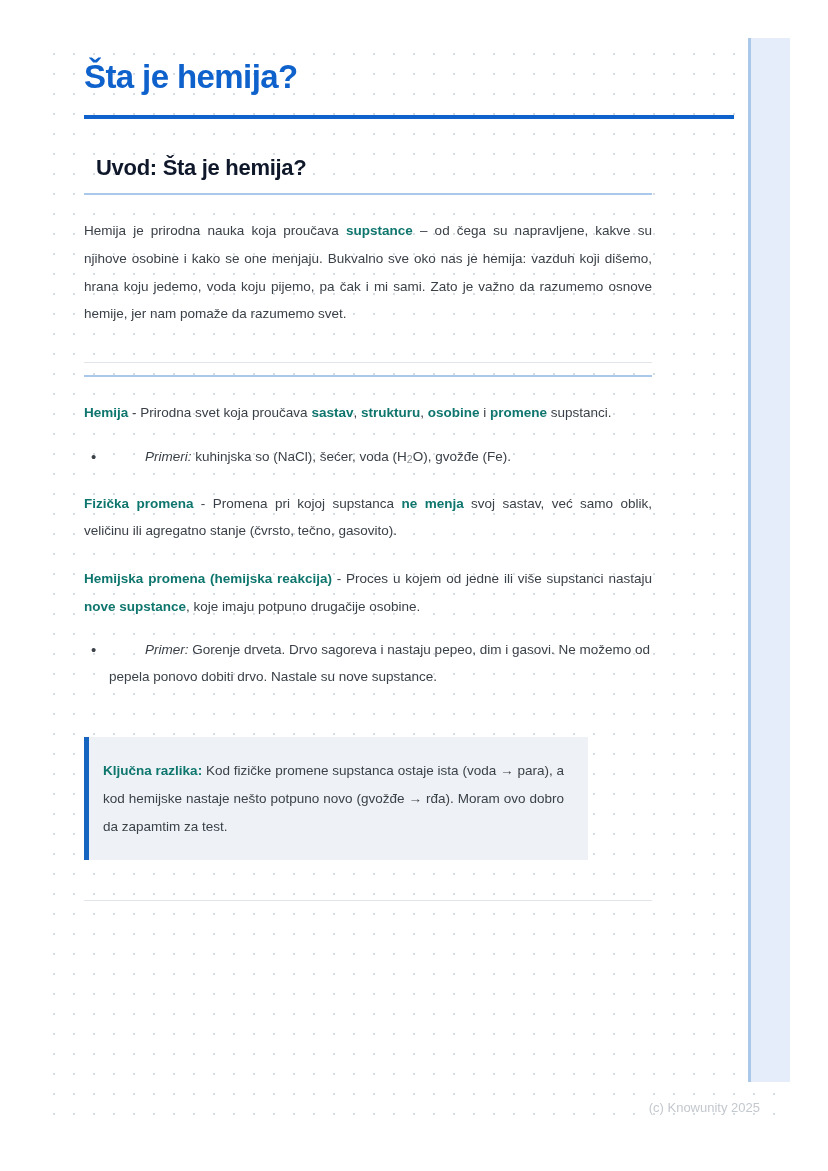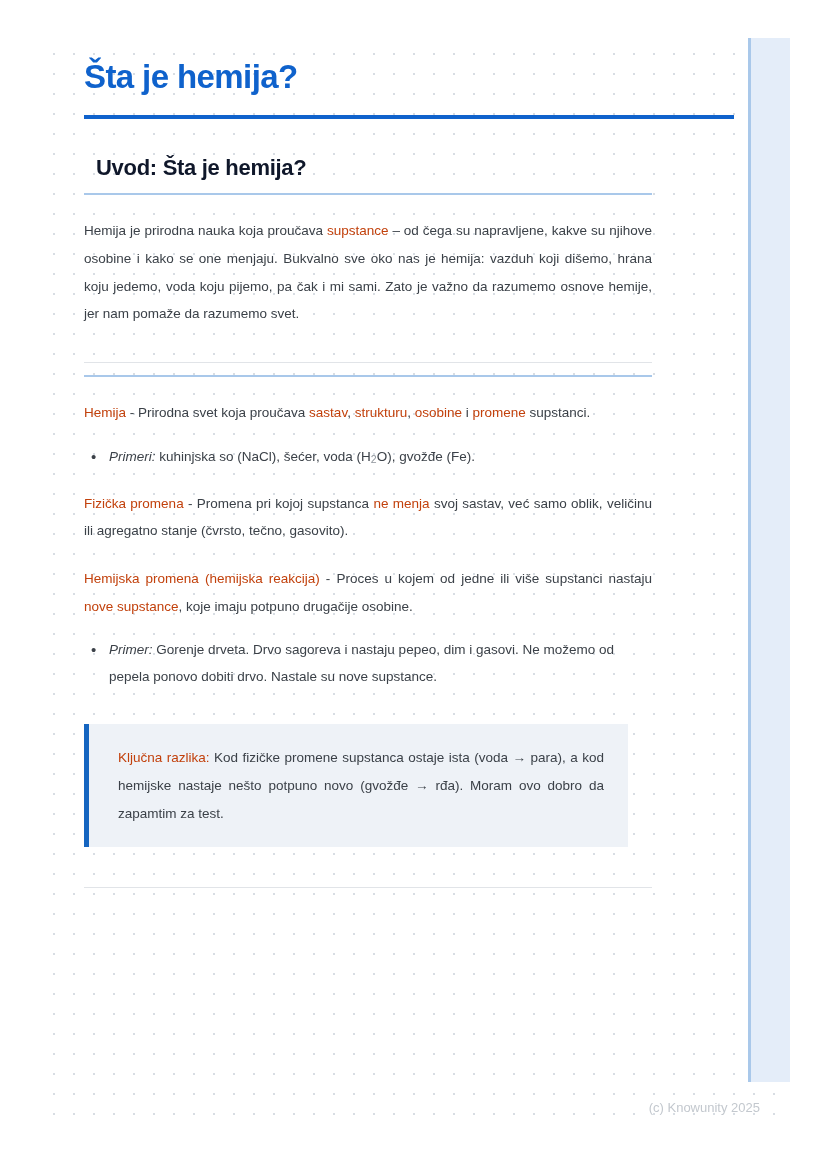--- a/index.html
+++ b/index.html
@@ -100,26 +100,27 @@
     margin: 22px 0 0 0;
     text-align: justify;
     text-justify: inter-word;
   }
 
   p.body.tight {
     margin-top: 20px;
   }
 
   b, strong {
-    font-weight: normal;
-    color: #c2410c;
+    font-weight: bold;
+    color: #0f766e;
   }
 
   .em {
     font-style: italic;
+    margin-left: 36px;
   }
 
   sub {
     font-size: 0.78em;
     vertical-align: -0.18em;
     color: #8d939a;
   }
 
   ul.bullets {
     list-style: none;
@@ -152,25 +153,25 @@
     width: 568px;
     margin: 34px 0 0 0;
   }
 
   .divider-soft.bottom {
     margin-top: 40px;
   }
 
   
   .callout {
-    margin-top: 34px;
+    margin-top: 47px;
     background: #eef2f7;
     border-left: 5px solid #1565c0;
-    padding: 20px 24px 20px 29px;
-    width: 544px;
+    padding: 20px 24px 20px 14px;
+    width: 504px;
     box-sizing: border-box;
   }
 
   .callout p {
     margin: 0;
     font-size: 13.5px;
     line-height: 2.05;
     color: #3b4148;
     text-align: justify;
     text-justify: inter-word;

